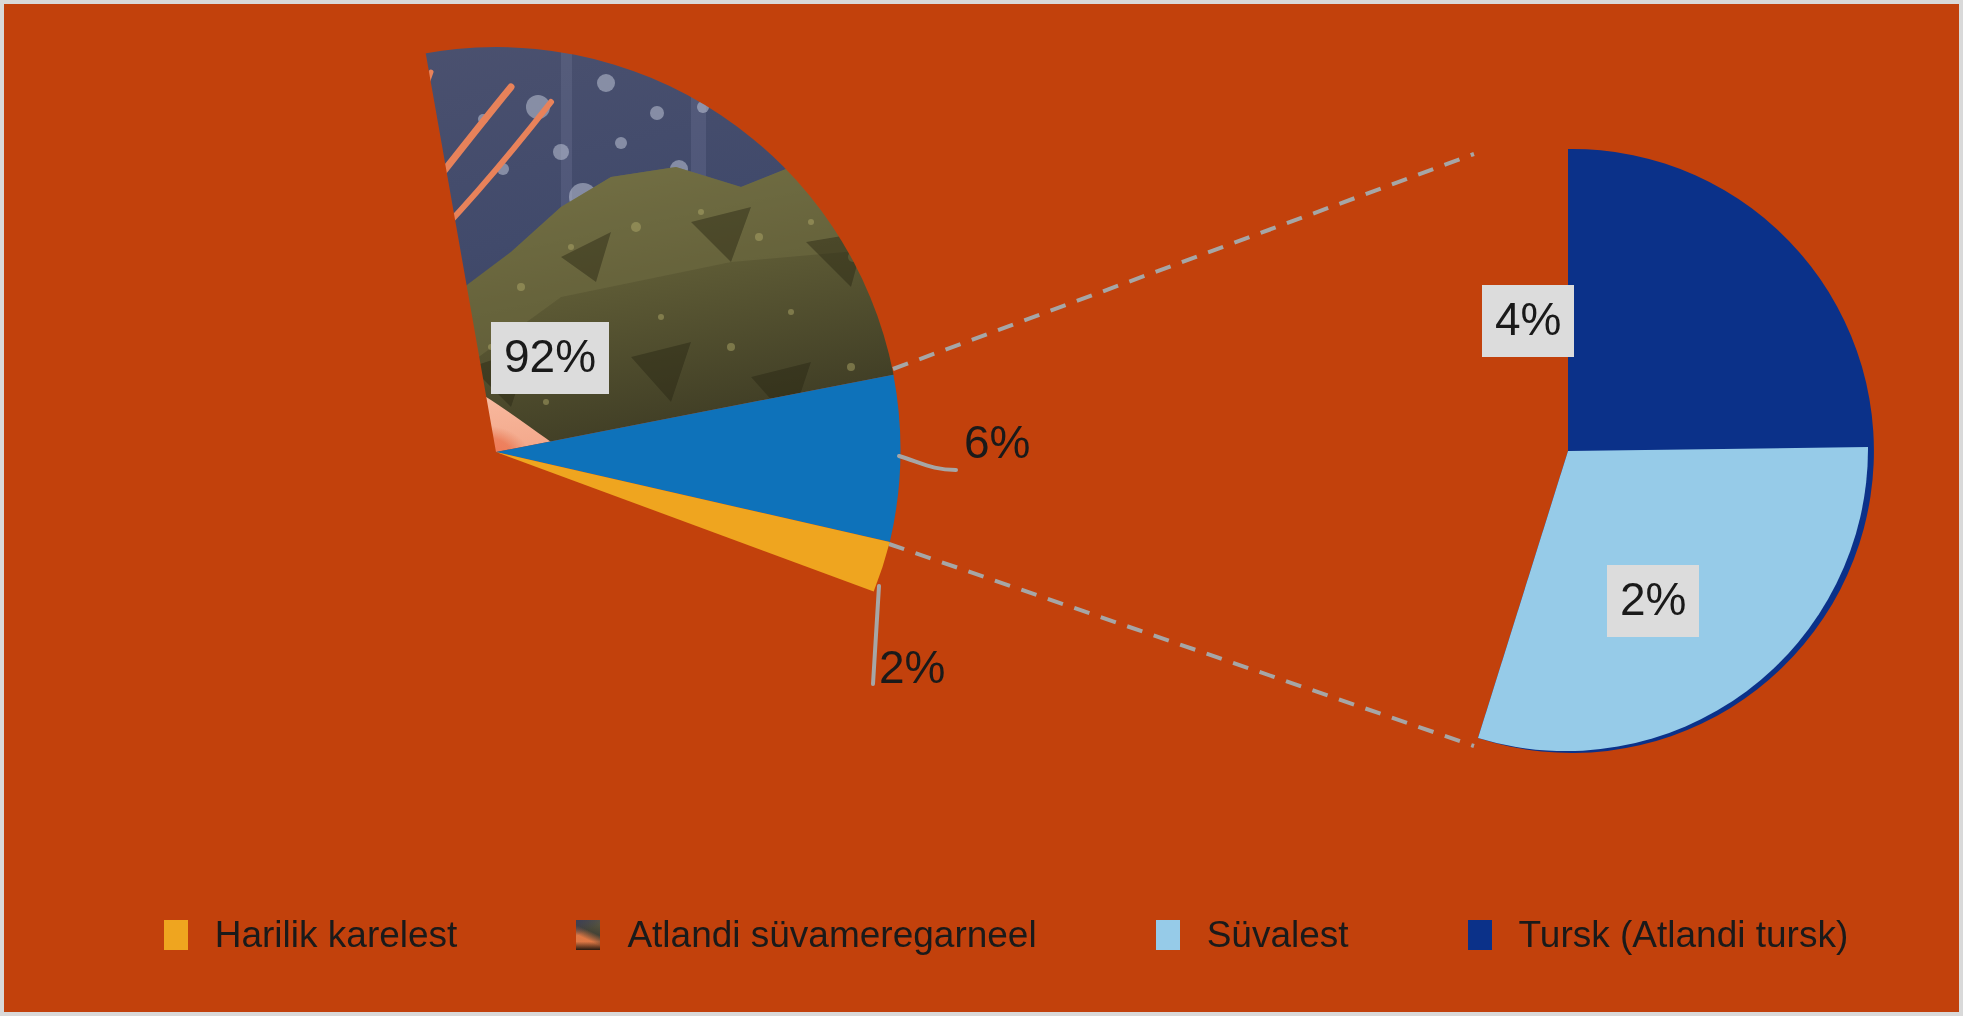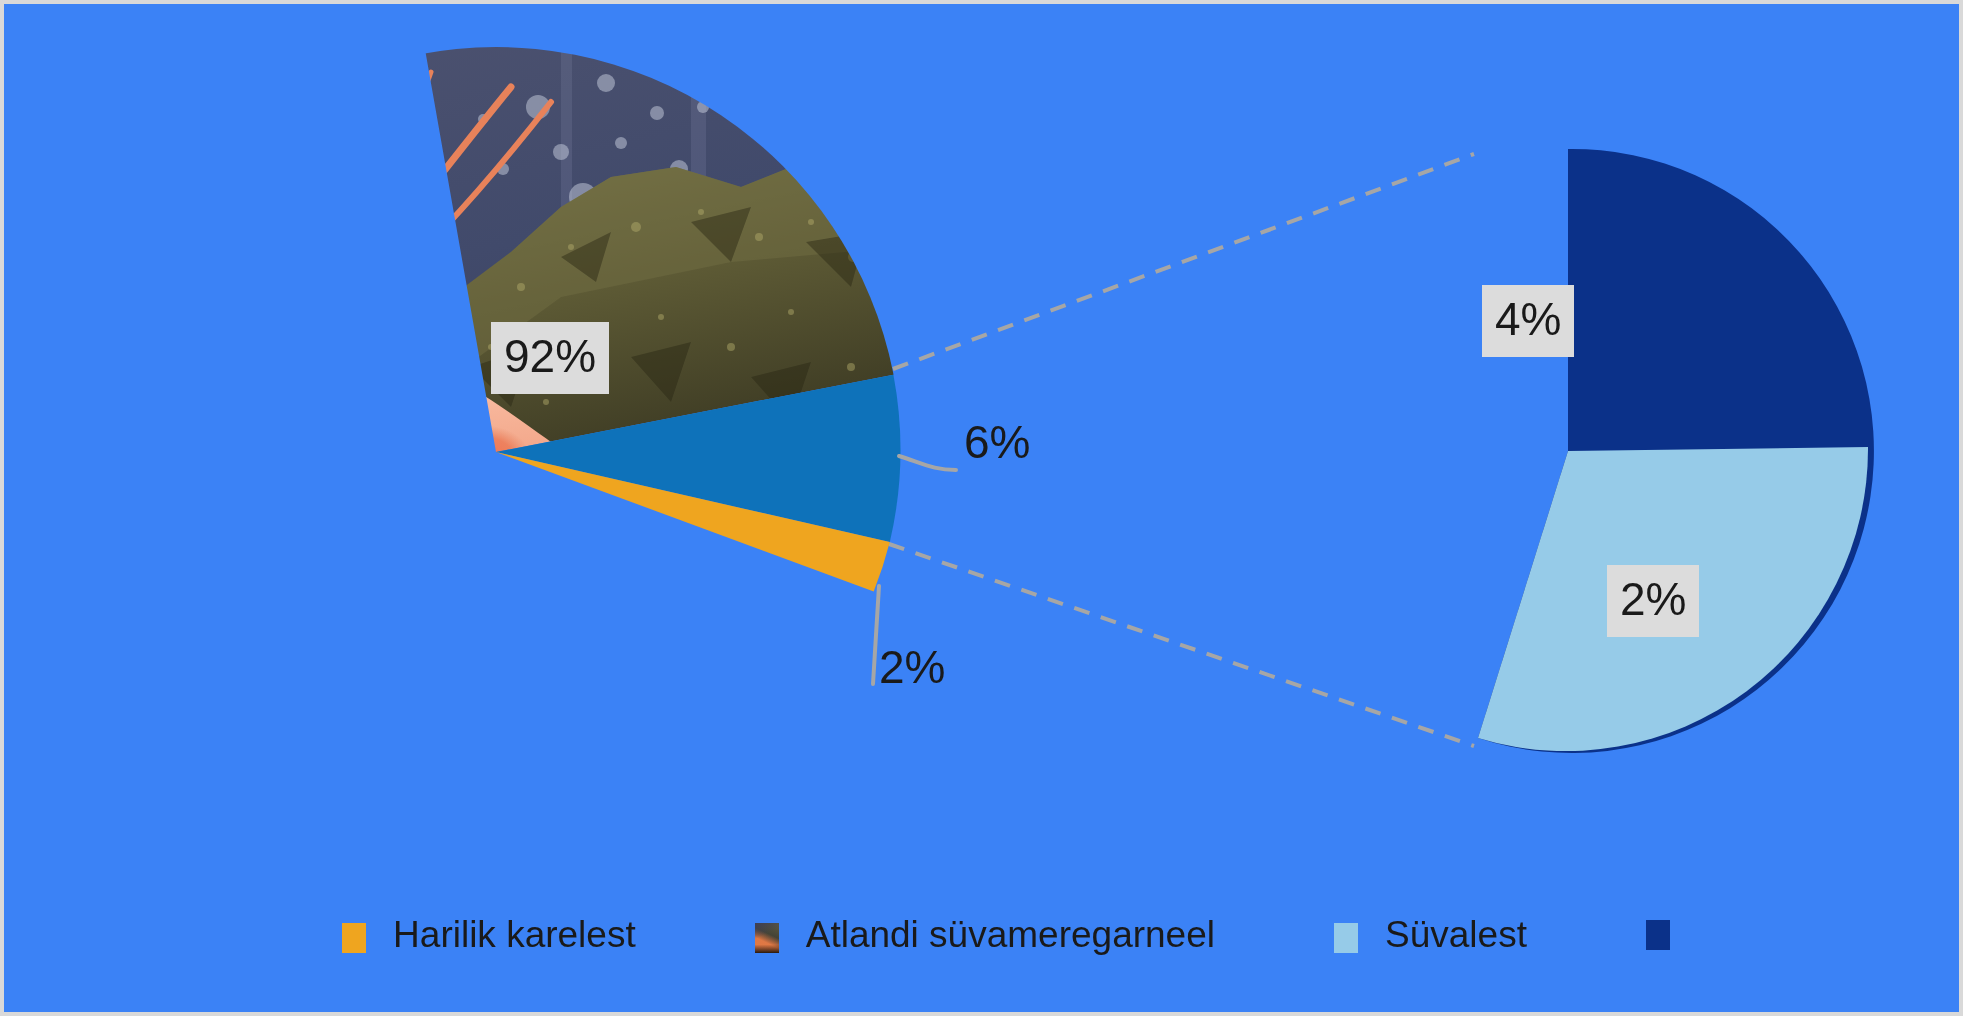--- a/index.html
+++ b/index.html
@@ -7,21 +7,21 @@
     padding: 0;
     background: #ffffff;
   }
   body {
     font-family: "Liberation Sans", sans-serif;
   }
   #canvas {
     position: relative;
     width: 1963px;
     height: 1016px;
-    background: #3b82f6;
+    background: #c2410c;
     border: 4px solid #d9d9d9;
     box-sizing: border-box;
     overflow: hidden;
   }
 
   
   #plot {
     position: absolute;
     left: 0;
     top: 0;
@@ -59,21 +59,21 @@
     left: 0;
     top: 912px;
     width: 1963px;
     display: flex;
     justify-content: center;
     align-items: center;
     gap: 78px;
   }
   .legend-item {
     display: flex;
-    align-items: flex-end;
+    align-items: center;
     gap: 27px;
     padding-left: 41px;
   }
   .legend-swatch {
     width: 24px;
     height: 30px;
     flex: 0 0 auto;
   }
   .legend-swatch.photo {
     background-color: #6f6154;
@@ -387,17 +387,18 @@
       <span class="legend-label">Atlandi süvameregarneel</span>
     </div>
 
     <div class="legend-item">
       <span class="legend-swatch" style="background:#96cbe8"></span>
       <span class="legend-label">Süvalest</span>
     </div>
 
     <div class="legend-item">
       <span class="legend-swatch" style="background:#0b3189"></span>
+      <span class="legend-label">Tursk (Atlandi tursk)</span>
     </div>
 
   </div>
 
 </div>
 
 </body></html>

